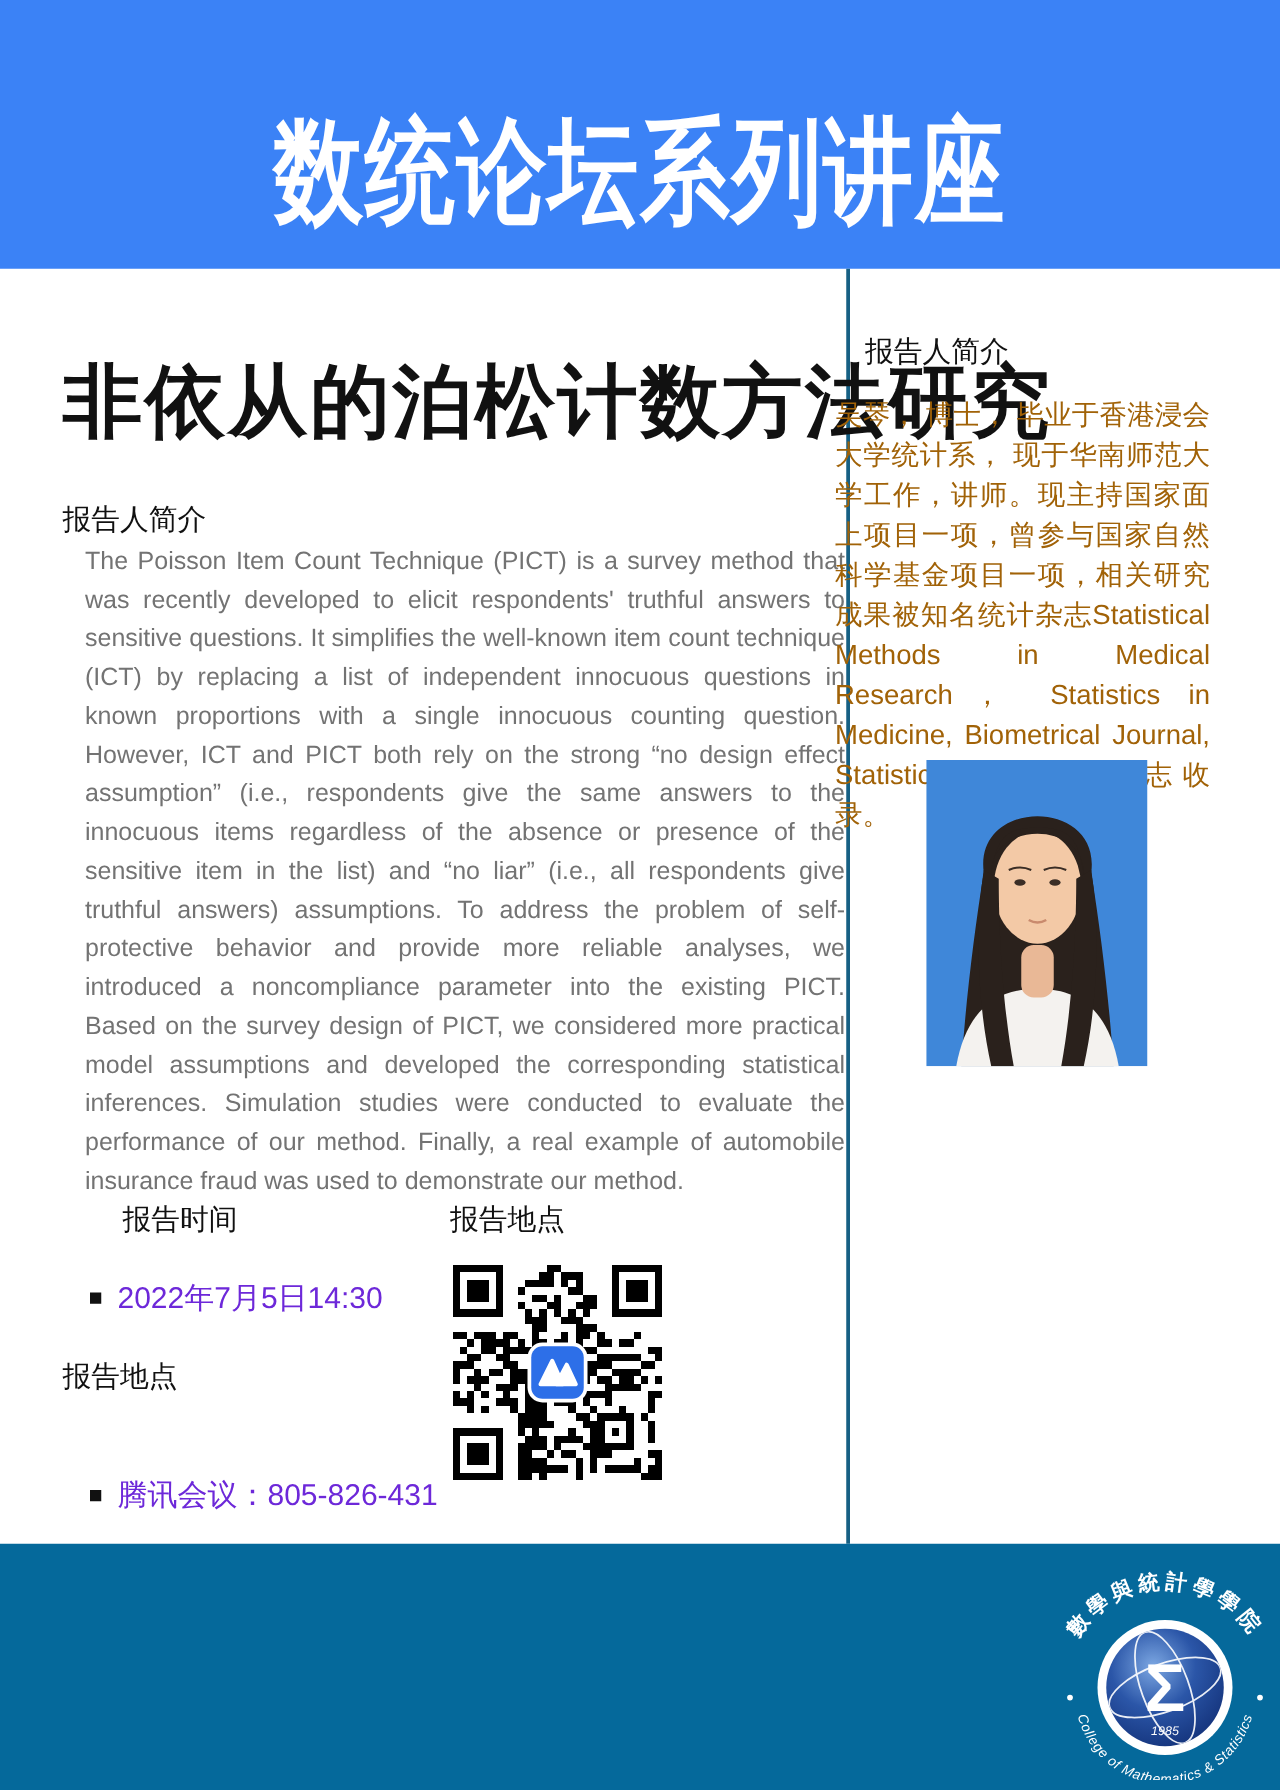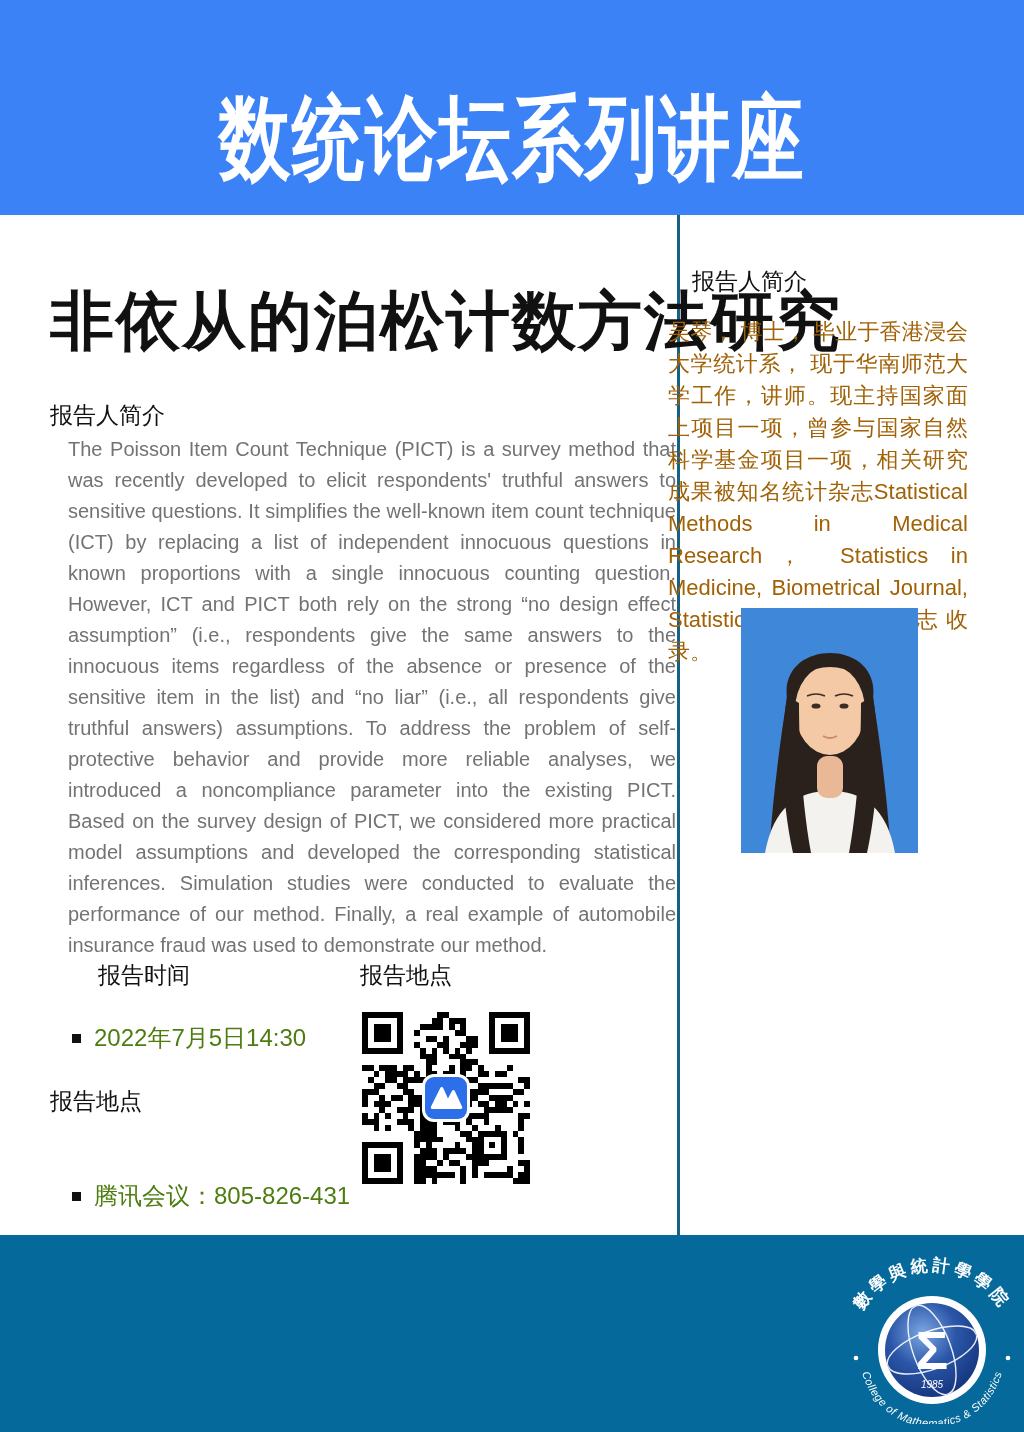--- a/index.html
+++ b/index.html
@@ -30,21 +30,21 @@
   .h-time{left:50px;top:960px;margin-left:48px;}
   .h-location{left:50px;top:1086px;text-align:center;}
   .h-qr{left:360px;top:960px;}
   .h-speaker{left:692px;top:266px;}
 
   .abstract{
     position:absolute;left:68px;top:434px;width:608px;margin:0;
     font-size:20px;line-height:31px;text-align:justify;color:#737373;
   }
   .bullet-item{
-    position:absolute;margin:0;font-size:24px;color:#4d7c0f;white-space:nowrap;
+    position:absolute;margin:0;font-size:24px;color:#6d28d9;white-space:nowrap;
     display:flex;align-items:center;
   }
   .item-time{left:72px;top:1022px;}
   .item-location{left:72px;top:1144px;margin-top:36px;}
   .bullet-sq{
     display:inline-block;width:9px;height:9px;background:#111;margin-right:13px;flex:0 0 auto;
   }
   
   .qr-box{position:absolute;left:362px;top:1012px;width:168px;height:172px;background:#fff;}
   .qr-box svg{width:100%;height:100%;display:block;}

